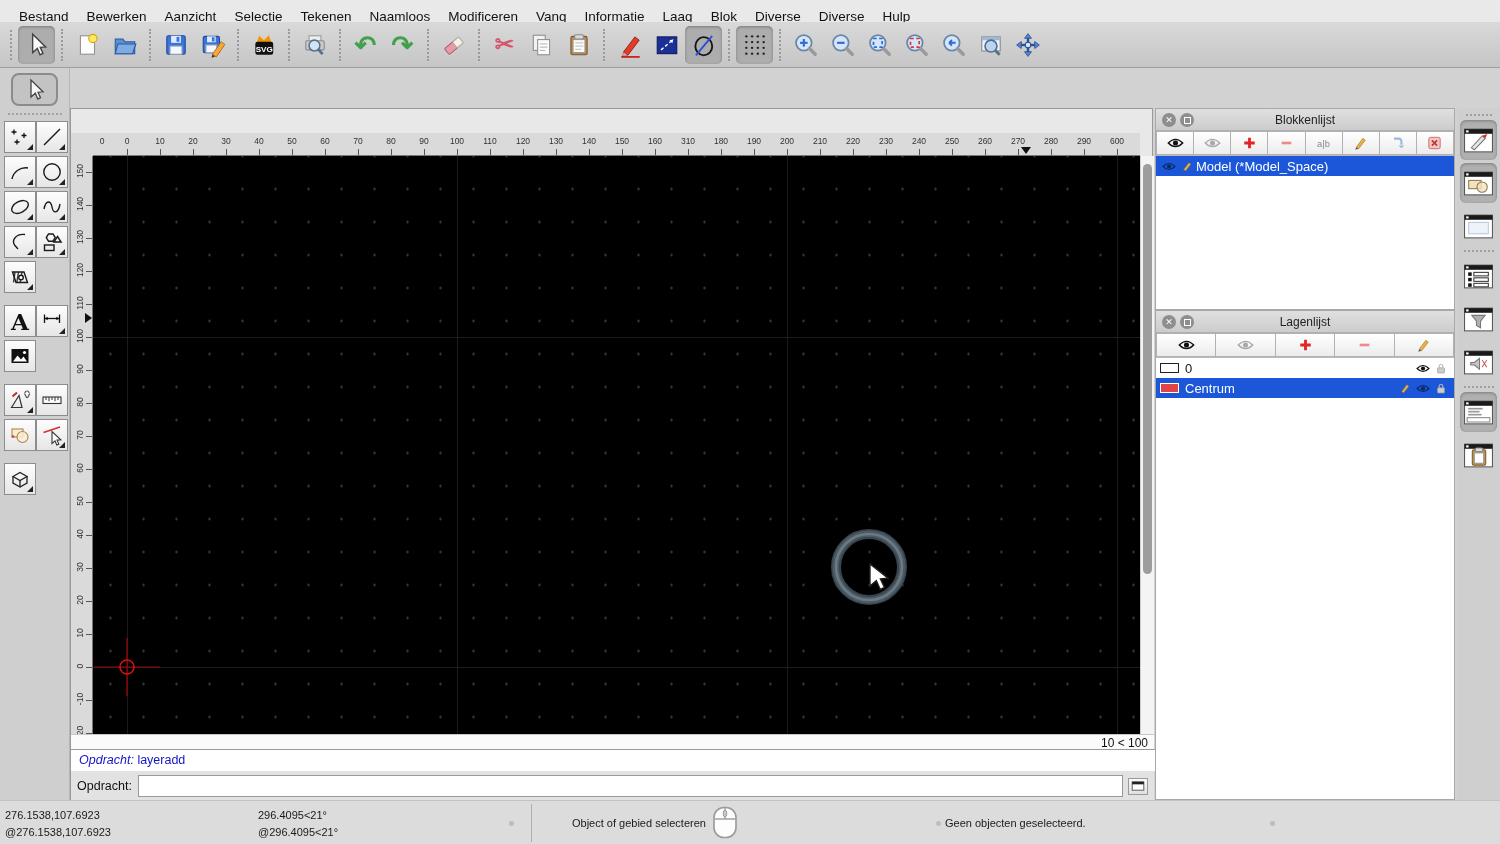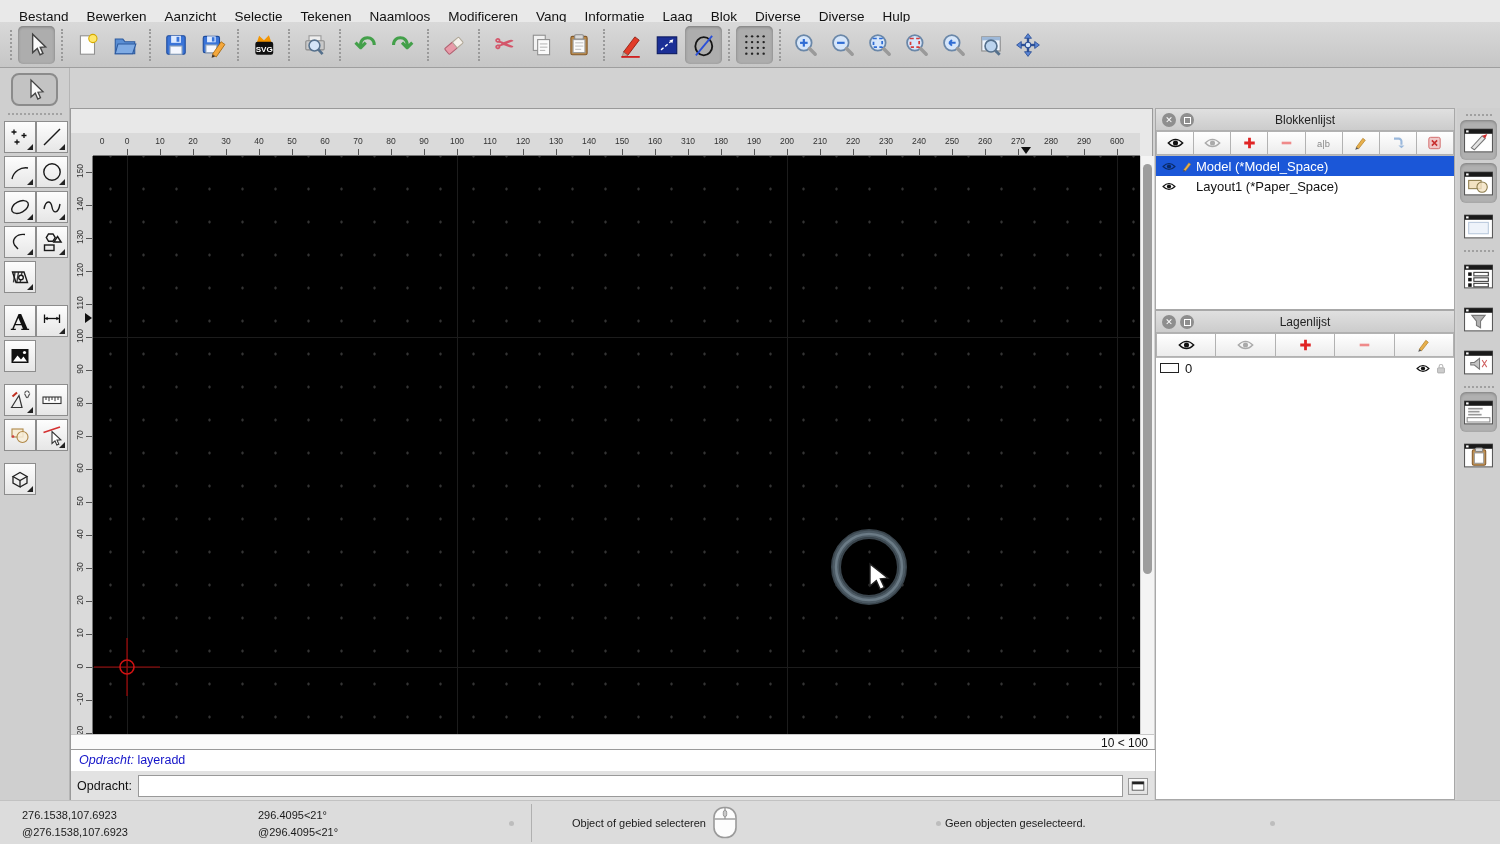--- a/index.html
+++ b/index.html
@@ -124,21 +124,21 @@
   .sgrip { margin:6px auto 4px auto; width:26px; border-top:2px dotted #a0a0a0; }
   .sbtn { width:37px; height:40px; margin:3px auto; border-radius:6px;
     display:flex; align-items:center; justify-content:center; }
   .sbtn svg { width:31px; height:27px; }
   .sbtn.pressed { background:#b0b0b0; box-shadow:inset 0 1px 3px rgba(0,0,0,.3); }
   .ssep { width:30px; margin:4px auto; border-top:2px dotted #a0a0a0; }
 
   
   #statusbar { position:absolute; left:0; top:800px; width:1500px; height:44px;
     background:#dcdcdc; border-top:1px solid #c2c2c2; font-size:11px; color:#1a1a1a; }
-  #sb-coords { position:absolute; left:22px; top:6px; line-height:17px; }
+  #sb-coords { position:absolute; left:5px; top:6px; line-height:17px; }
   #sb-polar { position:absolute; left:258px; top:6px; line-height:17px; }
   .sb-div { position:absolute; left:531px; top:3px; height:38px; border-left:1px solid #b0b0b0; }
   .sb-dot { position:absolute; width:5px; height:5px; border-radius:50%; background:#bdbdbd; }
   #sb-hint { position:absolute; left:572px; top:16px; }
   #sb-mouse { position:absolute; left:712px; top:5px; width:26px; height:33px; }
   #sb-selection { position:absolute; left:945px; top:16px; }
 </style>
 </head>
 <body>
 
@@ -707,30 +707,20 @@
             </svg>
           </span>
           <span class="picon">
             <svg viewBox="0 0 18 18">
               <path d="M3.5 14.5 L12 3 L15.2 5.4 L6.5 16.5 Z" fill="#e8b04c" stroke="#a87820" stroke-width="0.8"></path>
               <path d="M3.5 14.5 L6.5 16.5 L2.2 17.6 Z" fill="#555"></path>
             </svg>
           </span>
           <span class="rowlabel">Model (*Model_Space)</span>
         </div>
-        <div class="prow">
-          <span class="picon">
-            <svg viewBox="0 0 20 14">
-              <path d="M1.5 7 Q10 -1.5 18.5 7 Q10 15.5 1.5 7 Z" fill="none" stroke="#111" stroke-width="1.6"></path>
-              <circle cx="10" cy="7" r="3" fill="#111"></circle>
-            </svg>
-          </span>
-          <span class="picon"></span>
-          <span class="rowlabel">Layout1 (*Paper_Space)</span>
-        </div>
       </div>
   </div>
 
   <div class="panel" id="layers-panel" style="top:310px;height:490px;">
     <div class="panel-header">
       <div class="ph-btn ph-close">✕</div>
       <div class="ph-btn ph-float"></div>
       <div class="panel-title">Lagenlijst</div>
     </div>
     <div class="panel-toolbar" id="layers-toolbar">
@@ -764,20 +754,42 @@
         </div>
       </div>
     <div id="layers-list">
         <div class="prow">
           <span class="swatch" style="background: rgb(255, 255, 255);"></span>
           <span class="rowlabel">0</span>
           <span class="picon">
             <svg viewBox="0 0 20 14">
               <path d="M1.5 7 Q10 -1.5 18.5 7 Q10 15.5 1.5 7 Z" fill="none" stroke="#111" stroke-width="1.6"></path>
               <circle cx="10" cy="7" r="3" fill="#111"></circle>
+            </svg>
+          </span>
+          <span class="picon">
+            <svg viewBox="0 0 14 16">
+              <rect x="2" y="7" width="10" height="7.5" rx="1" fill="#cccccc" stroke="#9a9a9a"></rect>
+              <path d="M4.3 7 V4.8 a2.7 2.7 0 0 1 5.4 0 V7" fill="none" stroke="#b8b8b8" stroke-width="1.6"></path>
+            </svg>
+          </span>
+        </div>
+        <div class="prow sel">
+          <span class="swatch" style="background: rgb(223, 69, 69); border-color: rgb(255, 255, 255);"></span>
+          <span class="rowlabel">Centrum</span>
+          <span class="picon">
+            <svg viewBox="0 0 18 18">
+              <path d="M3.5 14.5 L12 3 L15.2 5.4 L6.5 16.5 Z" fill="#e8b04c" stroke="#a87820" stroke-width="0.8"></path>
+              <path d="M3.5 14.5 L6.5 16.5 L2.2 17.6 Z" fill="#555"></path>
+            </svg>
+          </span>
+          <span class="picon">
+            <svg viewBox="0 0 20 14">
+              <path d="M1.5 7 Q10 -1.5 18.5 7 Q10 15.5 1.5 7 Z" fill="none" stroke="#0a2a66" stroke-width="1.6"></path>
+              <circle cx="10" cy="7" r="3" fill="#0a2a66"></circle>
             </svg>
           </span>
           <span class="picon">
             <svg viewBox="0 0 14 16">
               <rect x="2" y="7" width="10" height="7.5" rx="1" fill="#cccccc" stroke="#9a9a9a"></rect>
               <path d="M4.3 7 V4.8 a2.7 2.7 0 0 1 5.4 0 V7" fill="none" stroke="#b8b8b8" stroke-width="1.6"></path>
             </svg>
           </span>
         </div>
       </div>

